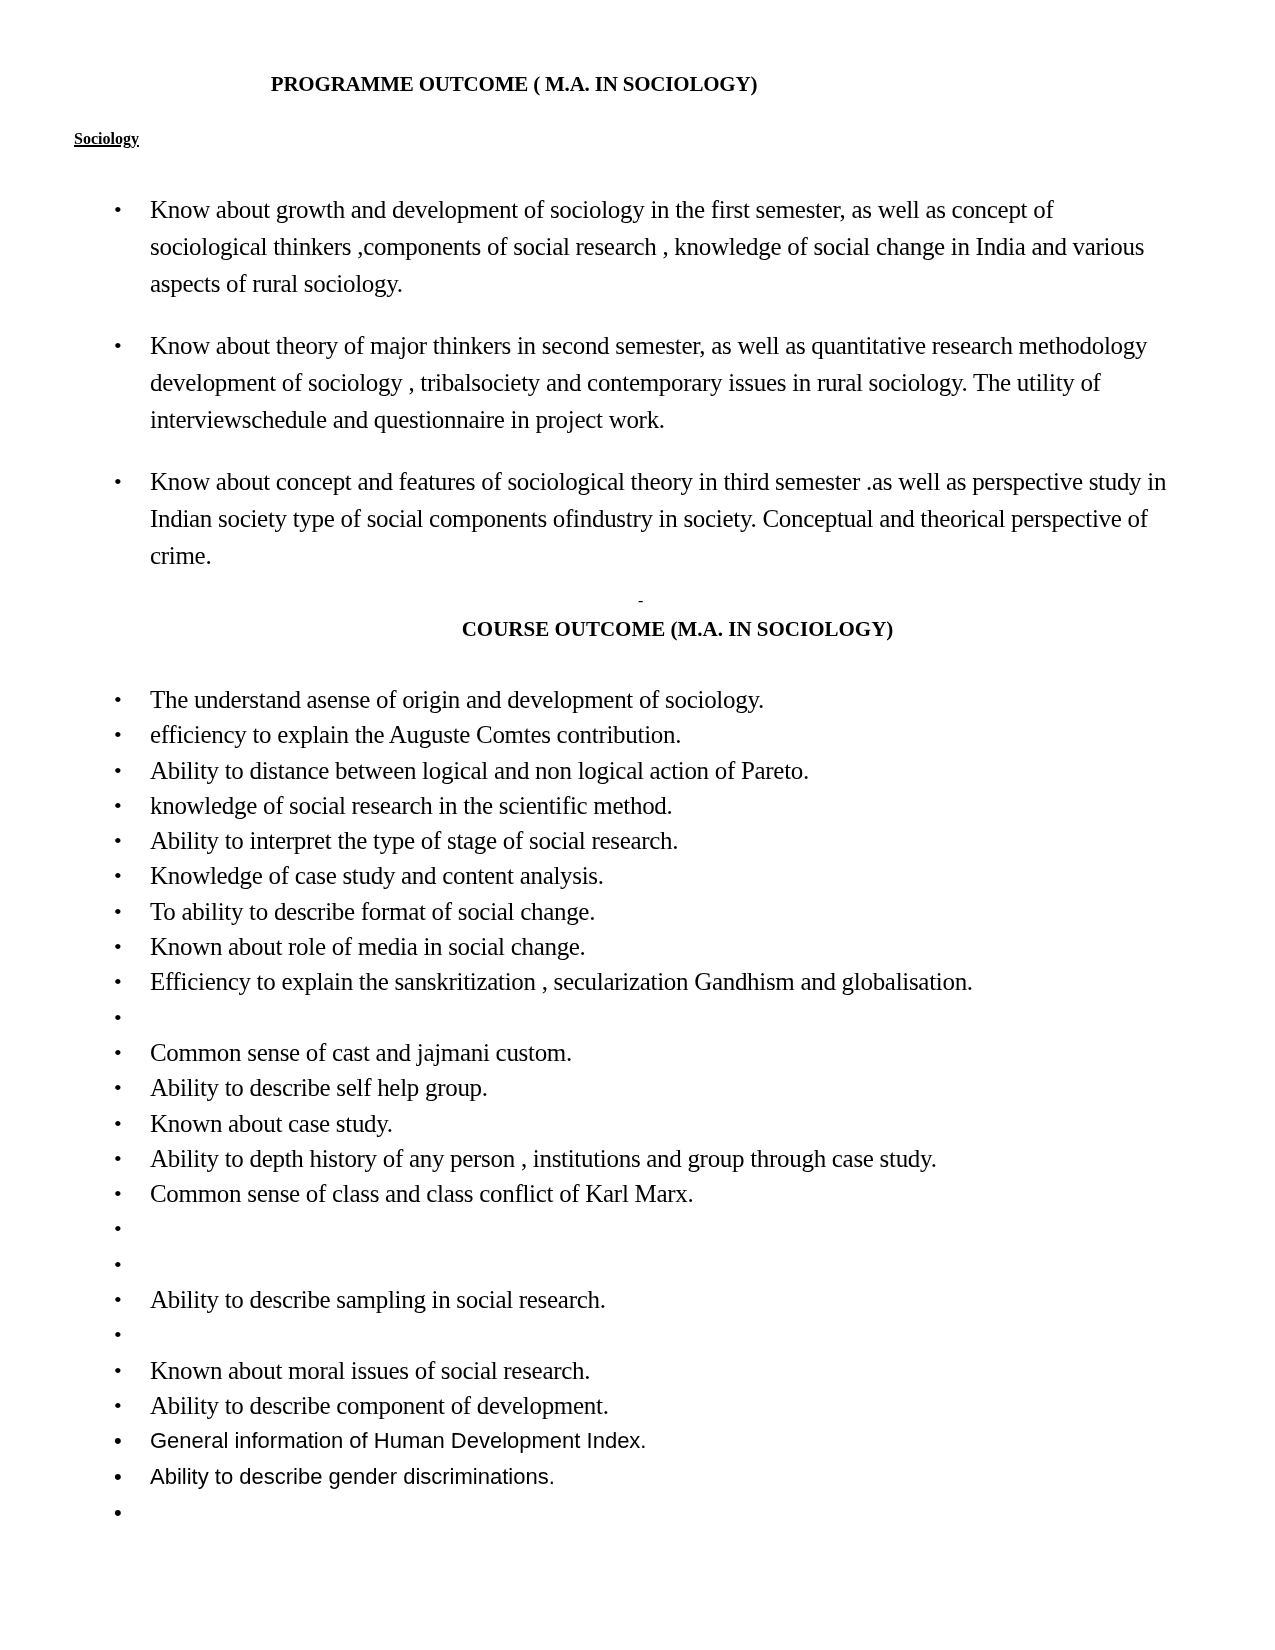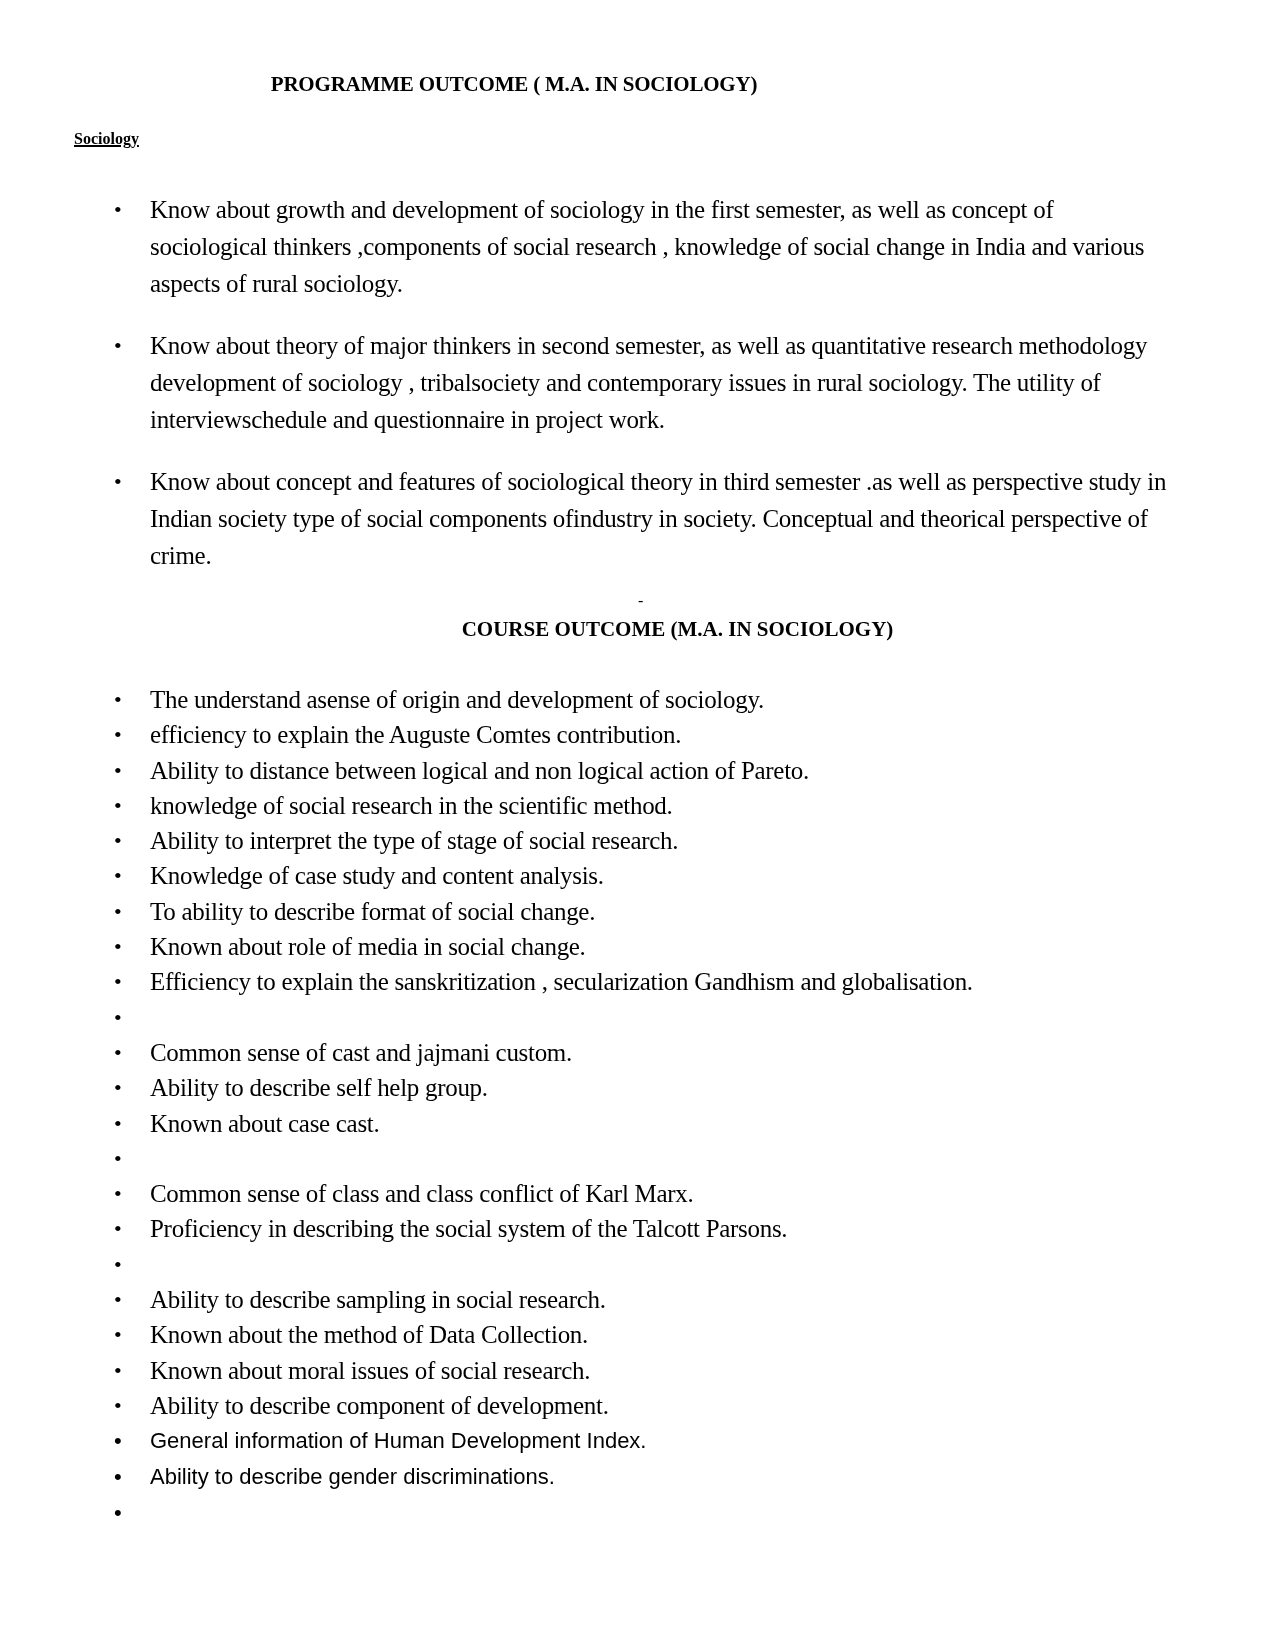--- a/index.html
+++ b/index.html
@@ -41,25 +41,25 @@
     <li class="co-item"><span class="bullet">•</span><span>Ability to distance between logical and non logical action  of  Pareto.</span></li>
     <li class="co-item"><span class="bullet">•</span><span>knowledge of social research in the scientific method.</span></li>
     <li class="co-item"><span class="bullet">•</span><span>Ability to interpret the type of stage of social research.</span></li>
     <li class="co-item"><span class="bullet">•</span><span>Knowledge of case study and content analysis.</span></li>
     <li class="co-item"><span class="bullet">•</span><span>To ability to describe format of social change.</span></li>
     <li class="co-item"><span class="bullet">•</span><span>Known about role of media in social change.</span></li>
     <li class="co-item"><span class="bullet">•</span><span>Efficiency to explain the sanskritization ,  secularization Gandhism and globalisation.</span></li>
     <li class="co-item"><span class="bullet">•</span></li>
     <li class="co-item"><span class="bullet">•</span><span>Common sense of cast and jajmani custom.</span></li>
     <li class="co-item"><span class="bullet">•</span><span>Ability to describe self help group.</span></li>
-    <li class="co-item"><span class="bullet">•</span><span>Known about case cast.</span></li>
+    <li class="co-item"><span class="bullet">•</span><span>Known about case study.</span></li>
+    <li class="co-item"><span class="bullet">•</span><span>Ability to depth history of any person , institutions and group through case study.</span></li>
+    <li class="co-item"><span class="bullet">•</span><span>Common sense of class and class conflict of Karl Marx.</span></li>
     <li class="co-item"><span class="bullet">•</span></li>
-    <li class="co-item"><span class="bullet">•</span><span>Common sense of class and class conflict of Karl Marx.</span></li>
-    <li class="co-item"><span class="bullet">•</span><span>Proficiency in describing the social system of the Talcott Parsons.</span></li>
     <li class="co-item"><span class="bullet">•</span></li>
     <li class="co-item"><span class="bullet">•</span><span>Ability to describe sampling in social research.</span></li>
-    <li class="co-item"><span class="bullet">•</span><span>Known about the method of  Data Collection.</span></li>
+    <li class="co-item"><span class="bullet">•</span></li>
     <li class="co-item"><span class="bullet">•</span><span>Known about moral issues of social research.</span></li>
     <li class="co-item"><span class="bullet">•</span><span>Ability to describe component of development.</span></li>
     <li class="co-item sans"><span class="bullet">•</span><span>General information of Human Development Index.</span></li>
     <li class="co-item sans"><span class="bullet">•</span><span>Ability to describe gender discriminations.</span></li>
     <li class="co-item sans"><span class="bullet">•</span></li>
   </ul>
 
 </body></html>

